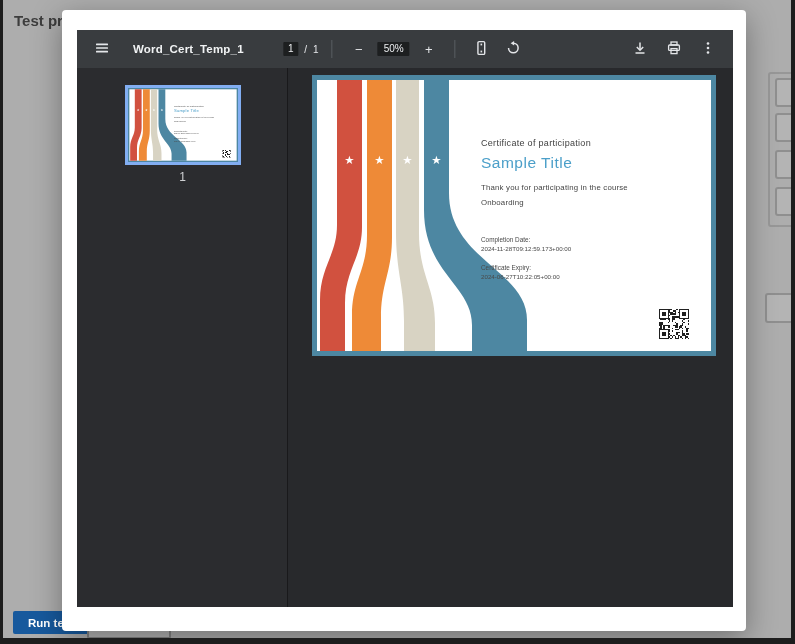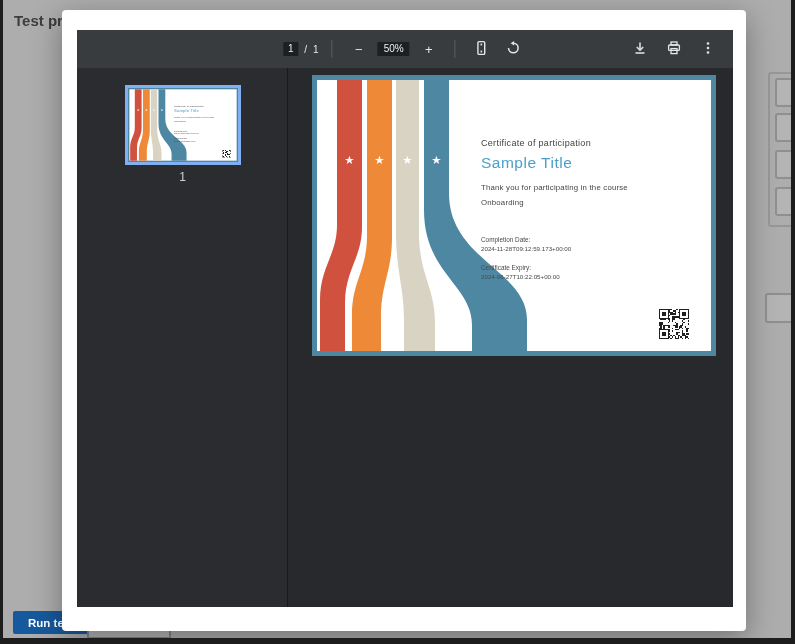--- a/index.html
+++ b/index.html
@@ -76,20 +76,34 @@
   <div class="form-box b3"></div>
   <div class="form-box b4"></div>
   <div class="form-box-single"></div>
   <button class="run-test-btn">Run test</button>
   <button class="secondary-btn"></button>
 
   <div class="modal">
     <div class="viewer">
 
       <div class="toolbar">
+        <div class="tb-left">
+          <button class="icon-btn">
+            <span>
+              <svg width="16" height="16" viewBox="0 0 16 16">
+                  <g fill="#e4e6e9">
+                    <rect x="2" y="3.6" width="12" height="1.6" rx=".5"></rect>
+                    <rect x="2" y="7.2" width="12" height="1.6" rx=".5"></rect>
+                    <rect x="2" y="10.8" width="12" height="1.6" rx=".5"></rect>
+                  </g>
+                </svg>
+            </span>
+          </button>
+          <span class="doc-title">Word_Cert_Temp_1</span>
+        </div>
 
         <div class="tb-center">
           <span class="num-box page-box">1</span>
           <span class="tb-text">/</span>
           <span class="tb-text">1</span>
           <span class="tb-divider"></span>
           <button class="icon-btn glyph-btn">−</button>
           <span class="num-box zoom-box">50%</span>
           <button class="icon-btn glyph-btn">+</button>
           <span class="tb-divider"></span>

